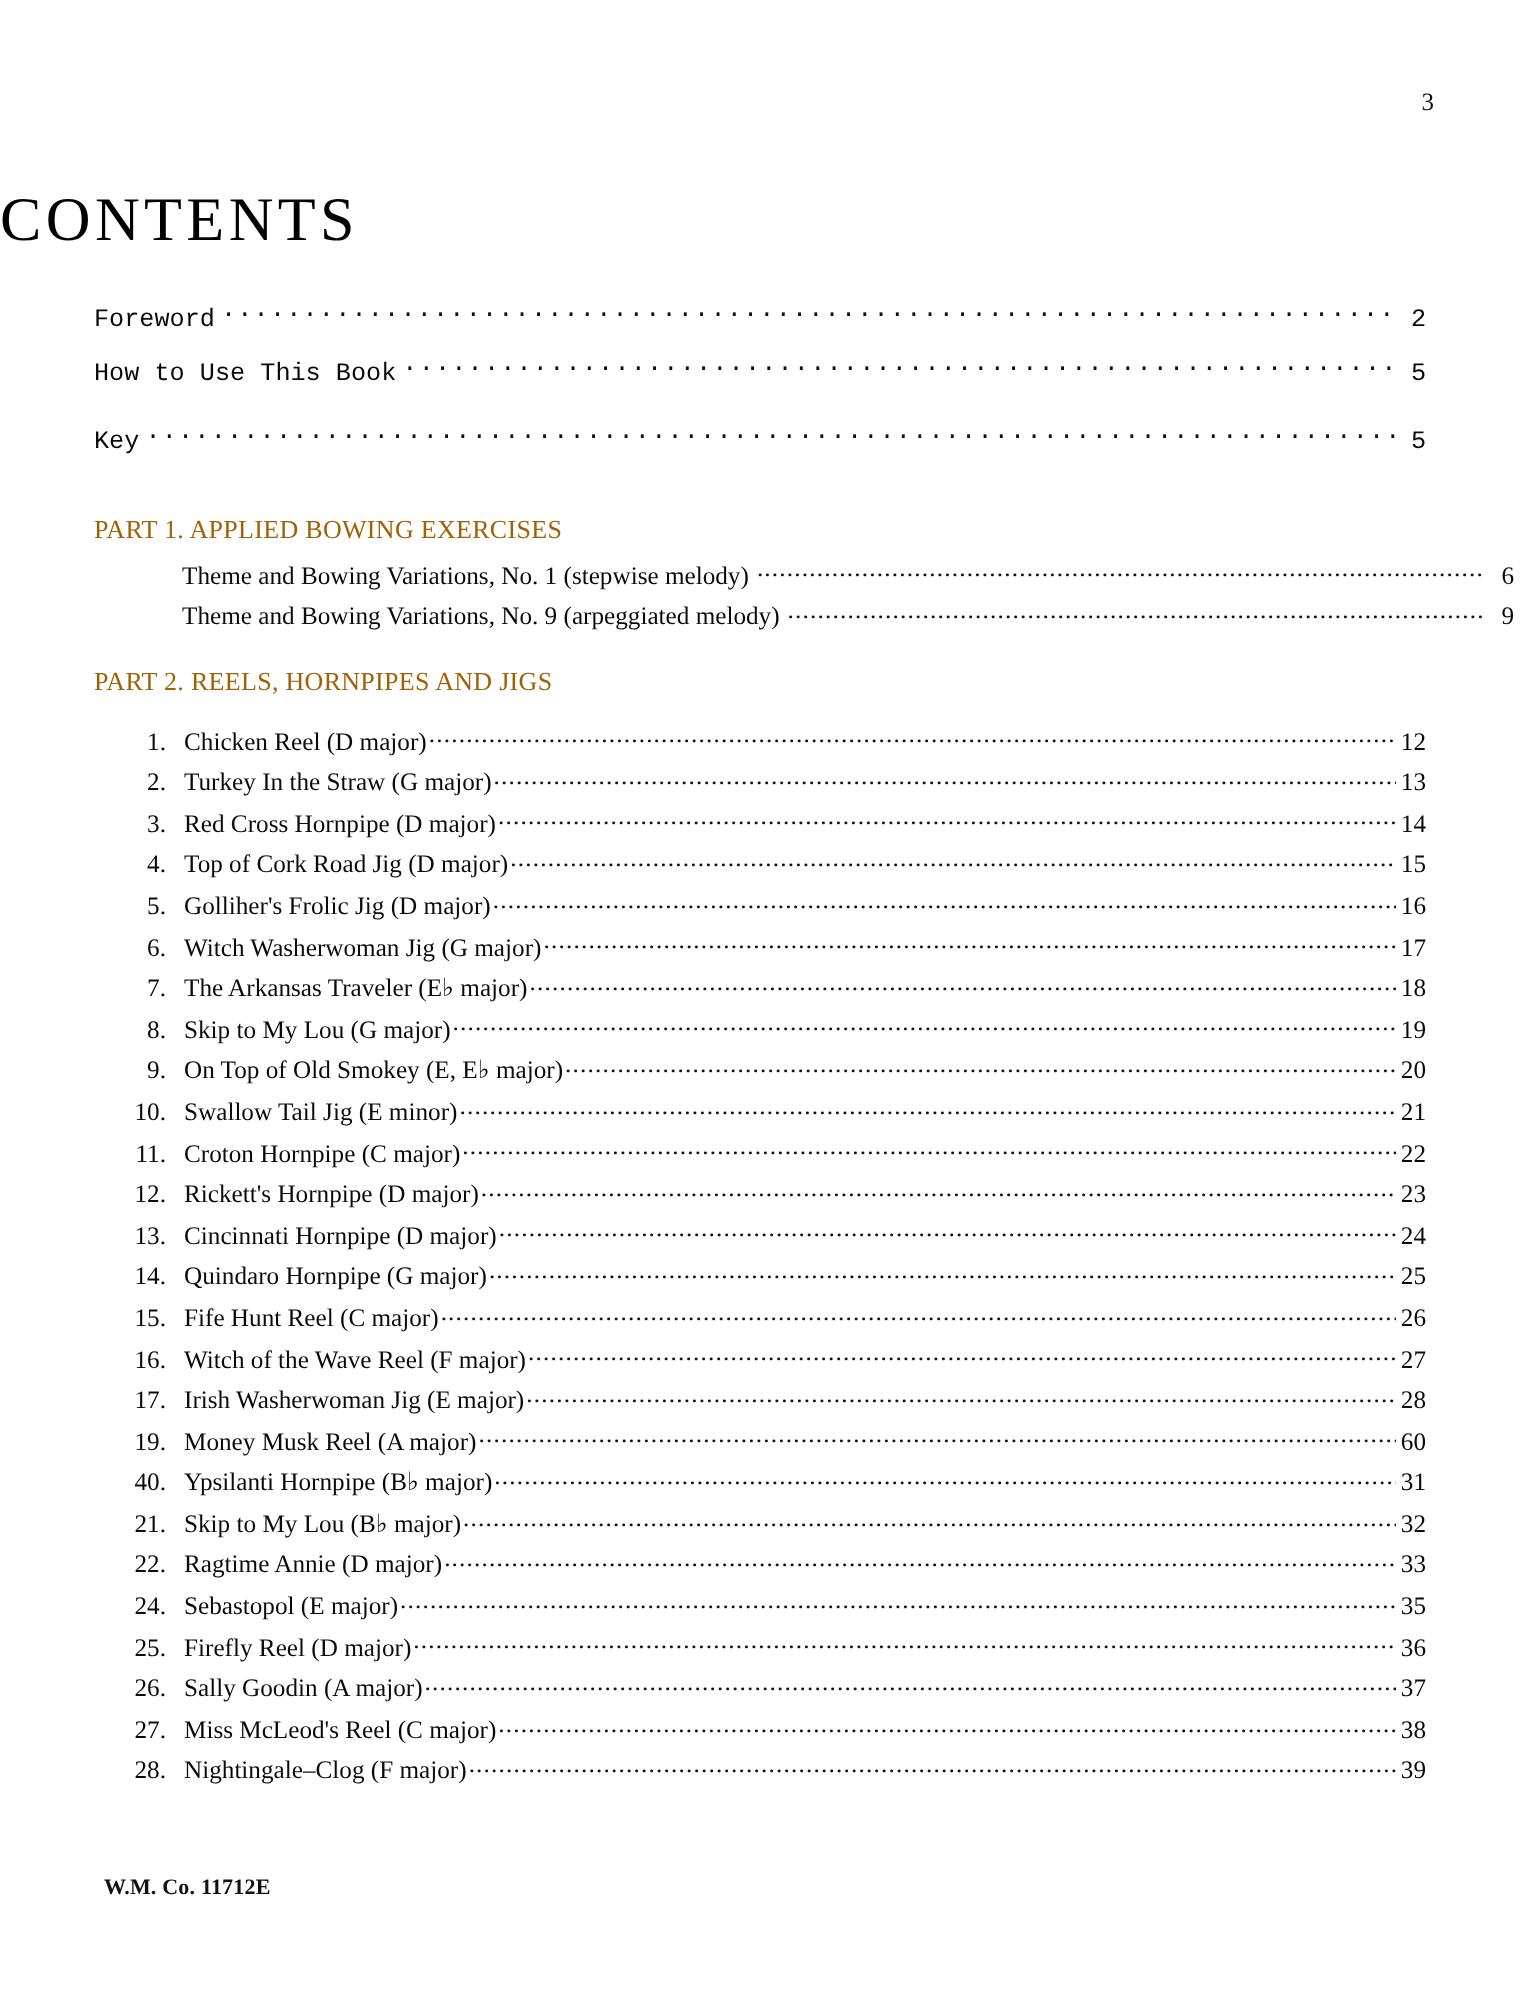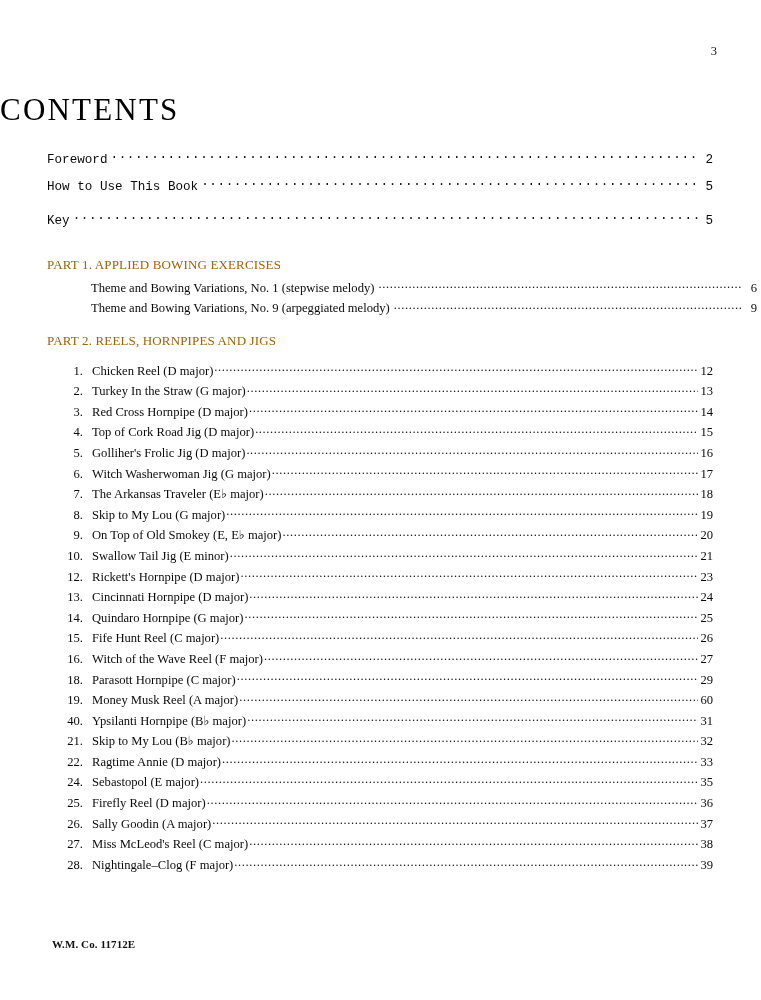--- a/index.html
+++ b/index.html
@@ -260,20 +260,26 @@
           <span class="leader"></span>
           <span class="pg">20</span>
         </div>
         <div class="row list-row">
           <span class="num">10.</span>
           <span class="label">Swallow Tail Jig (E minor)</span>
           <span class="leader"></span>
           <span class="pg">21</span>
         </div>
         <div class="row list-row">
+          <span class="num">11.</span>
+          <span class="label">Croton Hornpipe (C major)</span>
+          <span class="leader"></span>
+          <span class="pg">22</span>
+        </div>
+        <div class="row list-row">
           <span class="num">12.</span>
           <span class="label">Rickett's Hornpipe (D major)</span>
           <span class="leader"></span>
           <span class="pg">23</span>
         </div>
         <div class="row list-row">
           <span class="num">13.</span>
           <span class="label">Cincinnati Hornpipe (D major)</span>
           <span class="leader"></span>
           <span class="pg">24</span>
@@ -290,24 +296,24 @@
           <span class="leader"></span>
           <span class="pg">26</span>
         </div>
         <div class="row list-row">
           <span class="num">16.</span>
           <span class="label">Witch of the Wave Reel (F major)</span>
           <span class="leader"></span>
           <span class="pg">27</span>
         </div>
         <div class="row list-row">
-          <span class="num">18.</span>
-          <span class="label">Parasott Hornpipe (C major)</span>
-          <span class="leader"></span>
-          <span class="pg">29</span>
+          <span class="num">17.</span>
+          <span class="label">Irish Washerwoman Jig (E major)</span>
+          <span class="leader"></span>
+          <span class="pg">28</span>
         </div>
         <div class="row list-row">
           <span class="num">19.</span>
           <span class="label">Money Musk Reel (A major)</span>
           <span class="leader"></span>
           <span class="pg">60</span>
         </div>
         <div class="row list-row">
           <span class="num">40.</span>
           <span class="label">Ypsilanti Hornpipe (B♭ major)</span>

